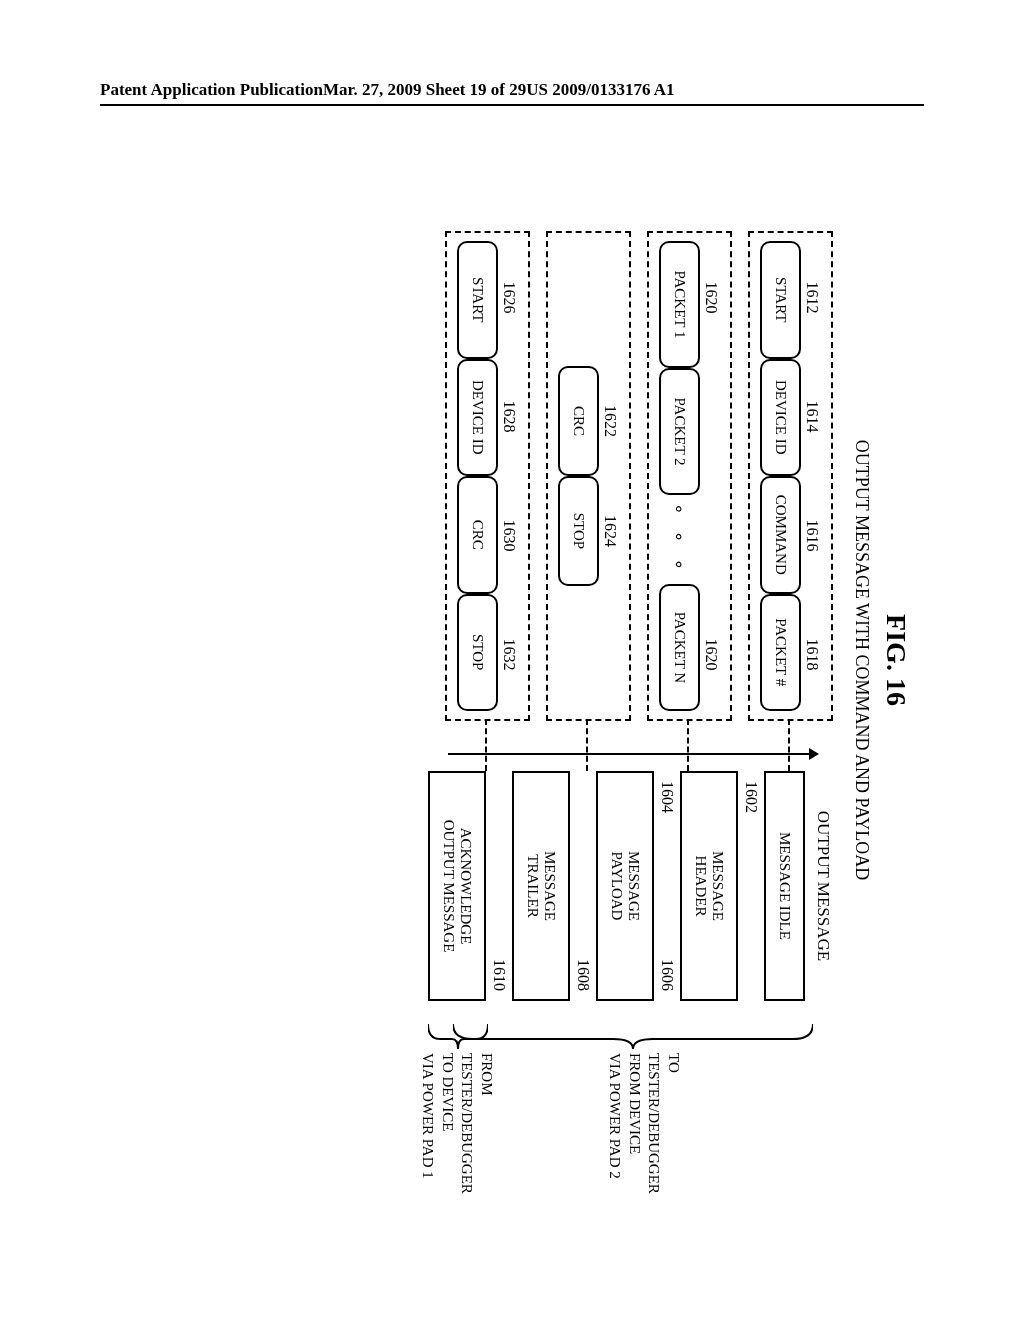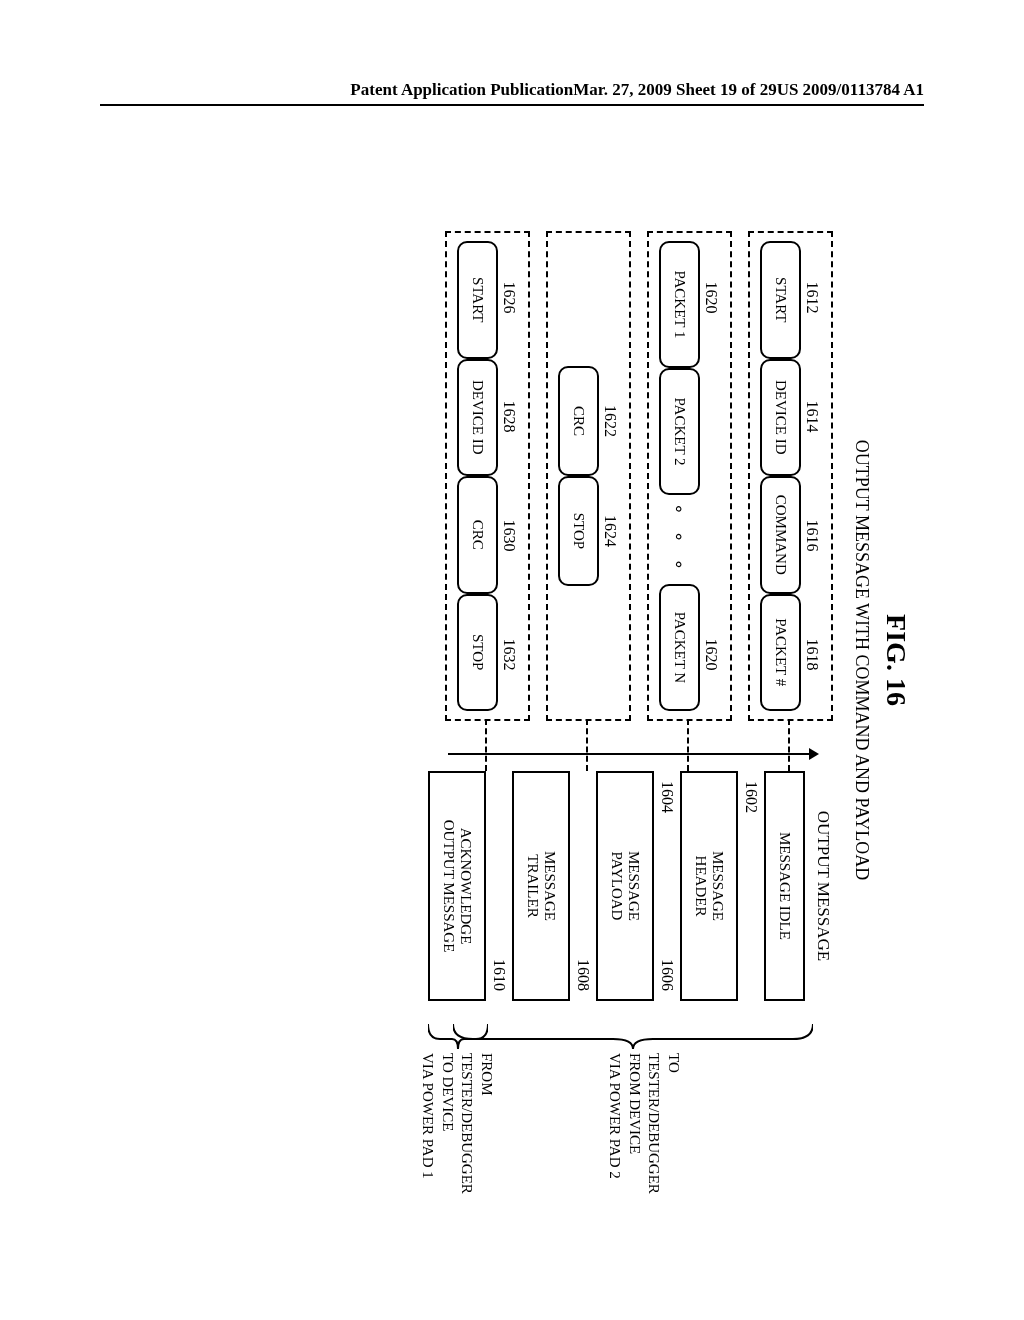--- a/index.html
+++ b/index.html
@@ -9,21 +9,21 @@
     width: 1024px;
     height: 1320px;
     position: relative;
   }
   .page-header {
     position: absolute;
     top: 80px;
     left: 100px;
     right: 100px;
     display: flex;
-    justify-content: flex-end;
+    justify-content: flex-start;
     font-size: 17px;
     font-weight: bold;
     border-bottom: 2px solid #000;
     padding-bottom: 4px;
   }
   .fig-area {
     position: absolute;
     top: 150px;
     left: 110px;
     right: 90px;
@@ -93,21 +93,21 @@
   .right-flow-wrap { position:relative; display:flex; }
   .vbus { position:absolute; left:-18px; top:22px; bottom:20px; width:2px; background:#000; }
   .vbus .arrowhead { position:absolute; top:-8px; left:-5px; width:0;height:0;border-left:6px solid transparent;border-right:6px solid transparent;border-bottom:10px solid #000; }
 </style>
 </head>
 <body>
 
 <div class="page-header">
   <span>Patent Application Publication</span>
   <span>Mar. 27, 2009  Sheet 19 of 29</span>
-  <span>US 2009/0113784 A1</span>
+  <span>US 2009/0133176 A1</span>
 </div>
 
 <div class="fig-area">
   <div class="fig-title">FIG. 16</div>
   <div class="fig-subtitle">OUTPUT MESSAGE WITH COMMAND AND PAYLOAD</div>
 
   <div class="main-row">
 
     <div class="left-col">
 

